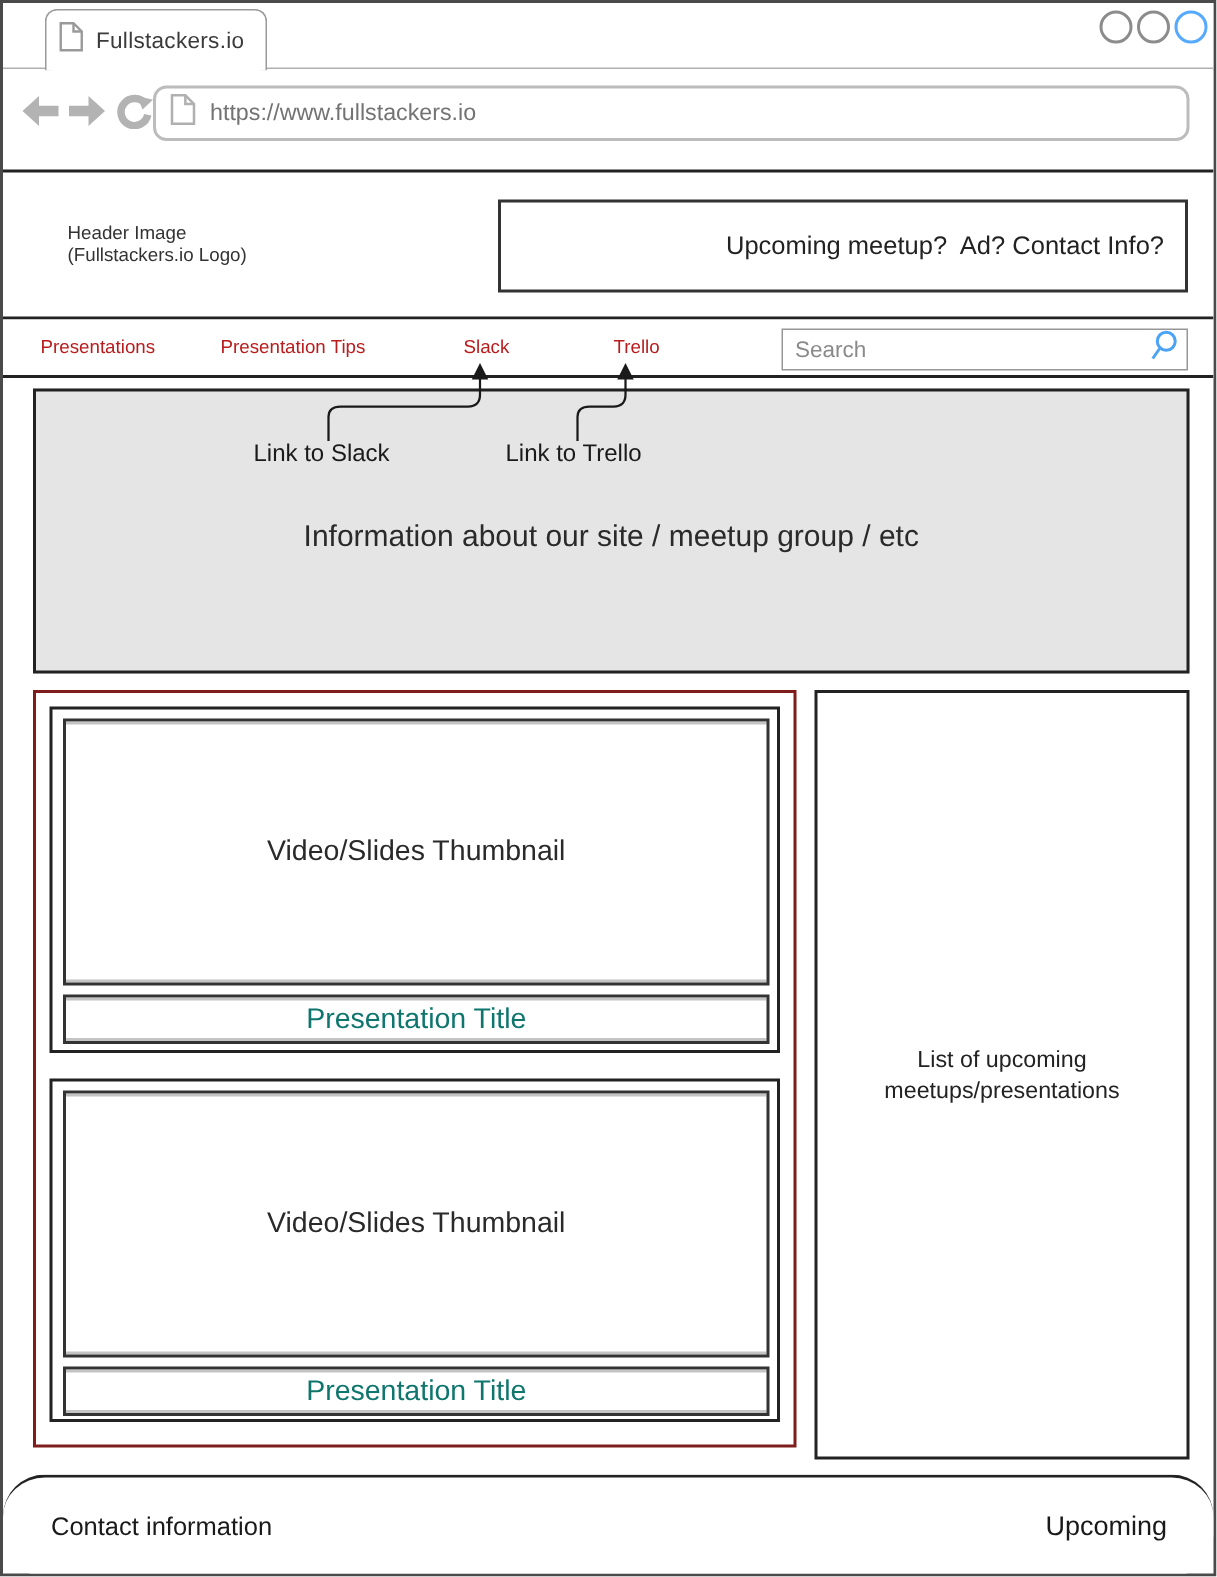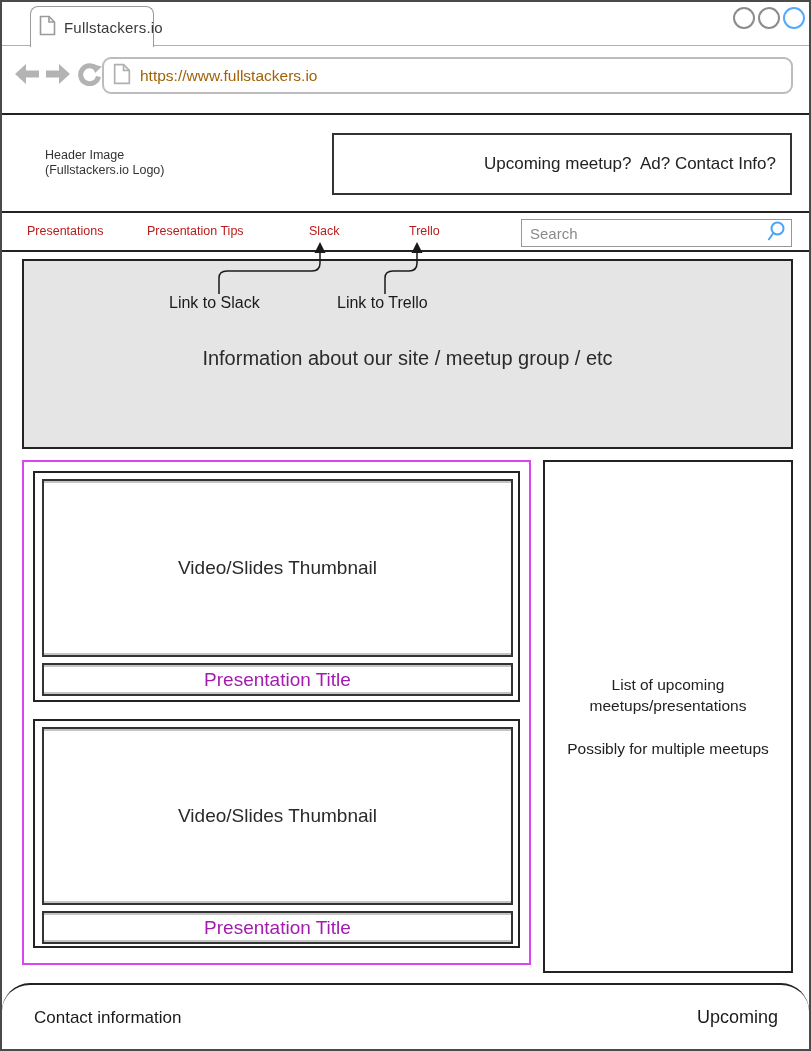--- a/index.html
+++ b/index.html
@@ -4,32 +4,32 @@
 <style>
   html,body{margin:0;padding:0;background:#fff;}
   *{box-sizing:border-box;}
   #canvas{
     position:relative;width:811px;height:1051px;background:#fff;
     border:2px solid #4a4a4a;overflow:hidden;
     font-family:"Liberation Sans","DejaVu Sans",sans-serif;color:#222;
   }
   
   .tab-row{position:absolute;left:0;top:0;width:100%;height:44px;border-bottom:1px solid #b0b0b0;background:#fff;}
-  .tab{position:absolute;left:28px;top:4px;width:124px;height:41px;background:#fff;
+  .tab{position:absolute;left:28px;top:4px;width:148px;height:41px;background:#fff;
     border:1px solid #9a9a9a;border-bottom:none;border-radius:8px 8px 0 0;z-index:2;
     display:flex;align-items:center;padding-left:8px;gap:8px;}
   .tab-title{font-size:15px;color:#3a3a3a;letter-spacing:.2px;}
   .win-controls{position:absolute;right:4px;top:5px;display:flex;gap:3px;z-index:3;}
   .win-circle{width:22px;height:22px;border-radius:50%;border:2px solid #8c8c8c;background:#fff;}
   .win-circle.active{border-color:#55aaff;}
   .addr-row{position:absolute;left:0;top:45px;width:100%;height:66px;background:#fff;}
   .nav-icons{position:absolute;left:12px;top:14px;display:flex;align-items:center;gap:5px;}
   .url-bar{position:absolute;left:100px;top:10px;width:691px;height:37px;
     border:2px solid #bcbcbc;border-radius:9px;display:flex;align-items:center;padding-left:9px;gap:9px;background:#fff;}
-  .url-text{font-size:15.5px;color:#a16207;}
+  .url-text{font-size:15.5px;color:#737373;}
   
   .site-header{position:absolute;left:0;top:111px;width:100%;height:100px;border-top:2px solid #222;border-bottom:2px solid #222;background:#fff;}
   .logo-text{position:absolute;left:43px;top:33px;font-size:12.5px;line-height:15px;color:#333;}
   .banner-box{position:absolute;left:330px;top:18px;width:460px;height:62px;border:2px solid #333;
     display:flex;align-items:center;justify-content:flex-end;padding-right:14px;}
   .banner-text{font-size:17px;color:#222;white-space:pre;}
   
   .nav-row{position:absolute;left:0;top:211px;width:100%;height:39px;border-bottom:2px solid #222;background:#fff;}
   .nav-item{position:absolute;top:11px;font-size:12.5px;color:#b91c1c;cursor:pointer;}
   .search-box{position:absolute;left:519px;top:6px;width:271px;height:28px;border:1px solid #979797;
@@ -37,32 +37,32 @@
   .search-box input{flex:1;border:none;outline:none;font-size:15px;color:#444;padding:0 4px 0 8px;
     font-family:"Liberation Sans","DejaVu Sans",sans-serif;}
   .search-box input::placeholder{color:#8a8a8a;opacity:1;}
   .search-glyph{margin-right:5px;flex:0 0 auto;}
   
   .intro-box{position:absolute;left:20px;top:257px;width:771px;height:190px;border:2px solid #222;background:#e5e5e5;}
   .ann-label{position:absolute;top:33px;font-size:16px;color:#1a1a1a;}
   .intro-text{position:absolute;left:0;top:86px;width:100%;text-align:center;font-size:20px;color:#2a2a2a;}
   .arrows-svg{position:absolute;left:0;top:235px;width:811px;height:75px;z-index:4;pointer-events:none;}
   
-  .col-left{position:absolute;left:20px;top:458px;width:509px;height:505px;border:2px solid #d946ef;background:#fff;}
+  .col-left{position:absolute;left:20px;top:458px;width:509px;height:505px;border:2px solid #7f1d1d;background:#fff;}
   .pres-card{position:absolute;left:9px;width:487px;height:231px;border:2px solid #222;}
   .pres-card.first{top:9px;}
   .pres-card.second{top:257px;height:229px;}
   .thumb-box{position:absolute;left:7px;top:6px;width:471px;height:178px;border:2px solid #333;
     box-shadow:inset 0 2px 0 0 #c4c4c4, inset 0 -2px 0 0 #c4c4c4;
     display:flex;align-items:center;justify-content:center;cursor:pointer;}
   .thumb-label{font-size:19px;color:#2a2a2a;}
   .title-box{position:absolute;left:7px;top:190px;width:471px;height:33px;border:2px solid #333;
     box-shadow:inset 0 2px 0 0 #c4c4c4, inset 0 -2px 0 0 #c4c4c4;
     display:flex;align-items:center;justify-content:center;cursor:pointer;}
-  .title-label{font-size:19px;color:#a21caf;}
+  .title-label{font-size:19px;color:#0f766e;}
   .col-right{position:absolute;left:541px;top:458px;width:250px;height:513px;border:2px solid #222;background:#fff;
     display:flex;flex-direction:column;align-items:center;justify-content:center;text-align:center;}
   .side-line{font-size:15.5px;line-height:21px;color:#222;}
   .side-note{font-size:15.5px;line-height:21px;color:#222;margin-top:22px;}
   
   .footer{position:absolute;left:0;top:981px;width:100%;height:68px;border-top:2px solid #222;background:#fff;border-radius:28px;}
   .footer-contact{position:absolute;left:32px;top:23px;font-size:17px;color:#1a1a1a;}
   .footer-copyright{position:absolute;right:31px;top:22px;font-size:18px;color:#1a1a1a;}
 </style>
 </head>
@@ -175,21 +175,20 @@
       </div>
       <div class="title-box">
         <span class="title-label">Presentation Title</span>
       </div>
     </div>
   </div>
 
   <div class="col-right">
     <div class="side-line">List of upcoming</div>
     <div class="side-line">meetups/presentations</div>
-    <div class="side-note">Possibly for multiple meetups</div>
   </div>
 
   <div class="footer">
     <span class="footer-contact">Contact information</span>
     <span class="footer-copyright">Upcoming</span>
   </div>
 
 </div>
 
 </body></html>

